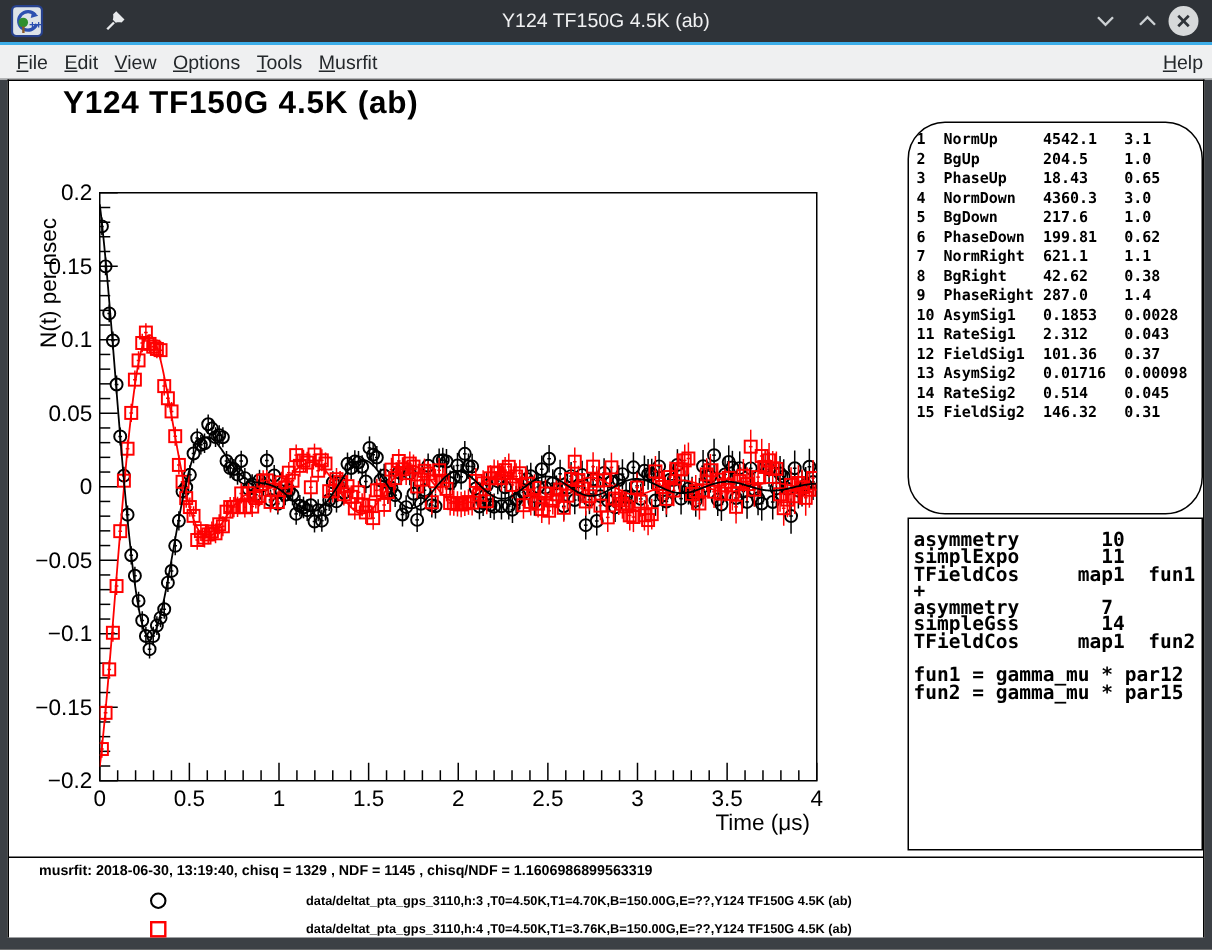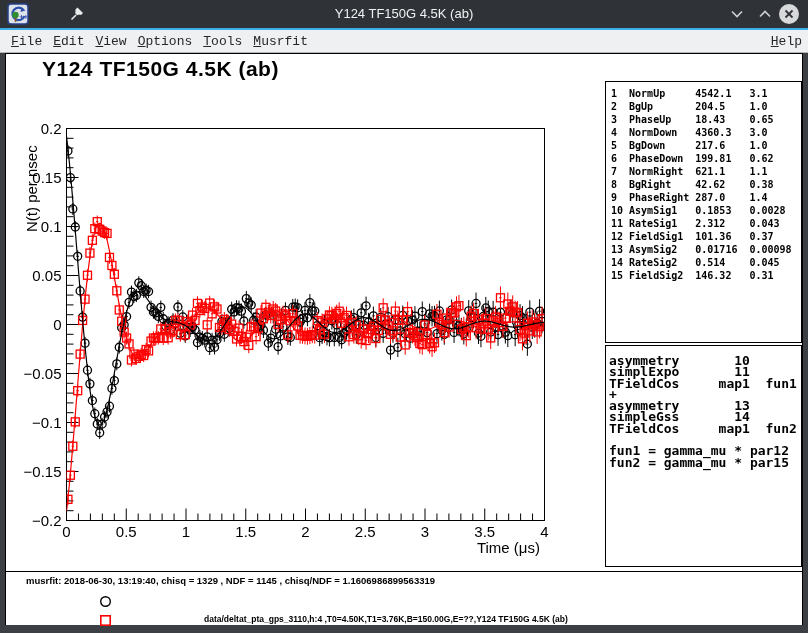--- a/index.html
+++ b/index.html
@@ -14,32 +14,32 @@
   .pin-icon{position:absolute;left:69px;top:6px;width:15px;height:16px;}
   .winbtn{position:absolute;top:7px;width:16px;height:14px;}
   .btn-min{left:729px;} .btn-max{left:757px;}
   .btn-close{left:778px;top:3px;width:22px;height:22px;}
   
   .accentline{position:absolute;left:0;top:28px;width:808px;height:2px;background:#3daee9;}
   
   .menubar{position:absolute;left:0;top:30px;width:808px;height:23px;background:#eff0f1;
            border-bottom:1px solid #b4b6b8;display:flex;align-items:center;
            font-size:13px;color:#24282b;}
-  .menu-item{padding:0 1px;margin-left:9px;cursor:default;font-family:Liberation Mono, monospace;}
+  .menu-item{padding:0 1px;margin-left:9px;cursor:default;}
   .menu-item:first-child{margin-left:10px;}
   .menu-right{margin-left:auto;margin-right:5px;justify-content:flex-end;}
   .menu-item u{text-decoration:underline;}
   
   .canvas{position:absolute;left:5px;top:53px;width:798px;height:572px;background:#ffffff;
           border:1px solid #000;border-bottom:none;}
   .pad-title{position:absolute;left:36px;top:3px;font-weight:bold;font-size:21px;color:#000;
              letter-spacing:0.5px;}
   #plot{position:absolute;left:0;top:0;}
   .panel{position:absolute;left:599px;width:197px;border:1px solid #000;background:#fff;overflow:hidden;}
-  .panel-params{top:27px;height:262px;}
+  .panel-params{top:27px;height:262px;border-radius:25px;}
   .panel-theory{top:291px;height:222px;}
   .panel pre{margin:0;font-family:"DejaVu Sans Mono",monospace;font-weight:bold;color:#000;}
   .panel-params pre{padding:5px 0 0 5px;font-size:10px;line-height:13px;}
   .panel-theory pre{padding:9px 0 0 3px;font-size:13px;line-height:11.3px;}
   .footer-sep{position:absolute;left:0;top:517px;width:796px;height:0;border-top:1px solid #000;}
   .status{position:absolute;left:20px;top:521px;font-size:9.5px;font-weight:bold;color:#000;}
   .legend-text{position:absolute;left:198px;font-size:8.5px;font-weight:bold;color:#000;}
   .legend-marker{position:absolute;left:93px;width:13px;height:13px;}
 </style>
 </head>
@@ -1408,36 +1408,37 @@
 12 FieldSig1  101.36   0.37
 13 AsymSig2   0.01716  0.00098
 14 RateSig2   0.514    0.045
 15 FieldSig2  146.32   0.31</pre>
     </div>
     <div class="panel panel-theory">
       <pre id="theory-pre">asymmetry       10
 simplExpo       11
 TFieldCos     map1  fun1
 +
-asymmetry       13
+asymmetry       7
 simpleGss       14
 TFieldCos     map1  fun2
 
 fun1 = gamma_mu * par12
 fun2 = gamma_mu * par15</pre>
     </div>
 
     <div class="footer-sep"></div>
     <div class="status">musrfit: 2018-06-30, 13:19:40, chisq = 1329 , NDF = 1145 , chisq/NDF = 1.1606986899563319</div>
 
     <span class="legend-marker" style="top:540px;">
       <svg width="13" height="13" viewBox="0 0 13 13">
           <circle cx="6.5" cy="6.5" r="4.8" fill="none" stroke="#000" stroke-width="1.4"></circle>
         </svg>
     </span>
+    <span class="legend-text" style="top:541px;">data/deltat_pta_gps_3110,h:3 ,T0=4.50K,T1=4.70K,B=150.00G,E=??,Y124 TF150G 4.5K (ab)</span>
 
     <span class="legend-marker" style="top:559px;">
       <svg width="13" height="13" viewBox="0 0 13 13">
           <rect x="1.8" y="1.8" width="9.4" height="9.4" fill="none" stroke="#ff0000" stroke-width="1.6"></rect>
         </svg>
     </span>
     <span class="legend-text" style="top:560px;">data/deltat_pta_gps_3110,h:4 ,T0=4.50K,T1=3.76K,B=150.00G,E=??,Y124 TF150G 4.5K (ab)</span>
   </div>
 
 </div>

